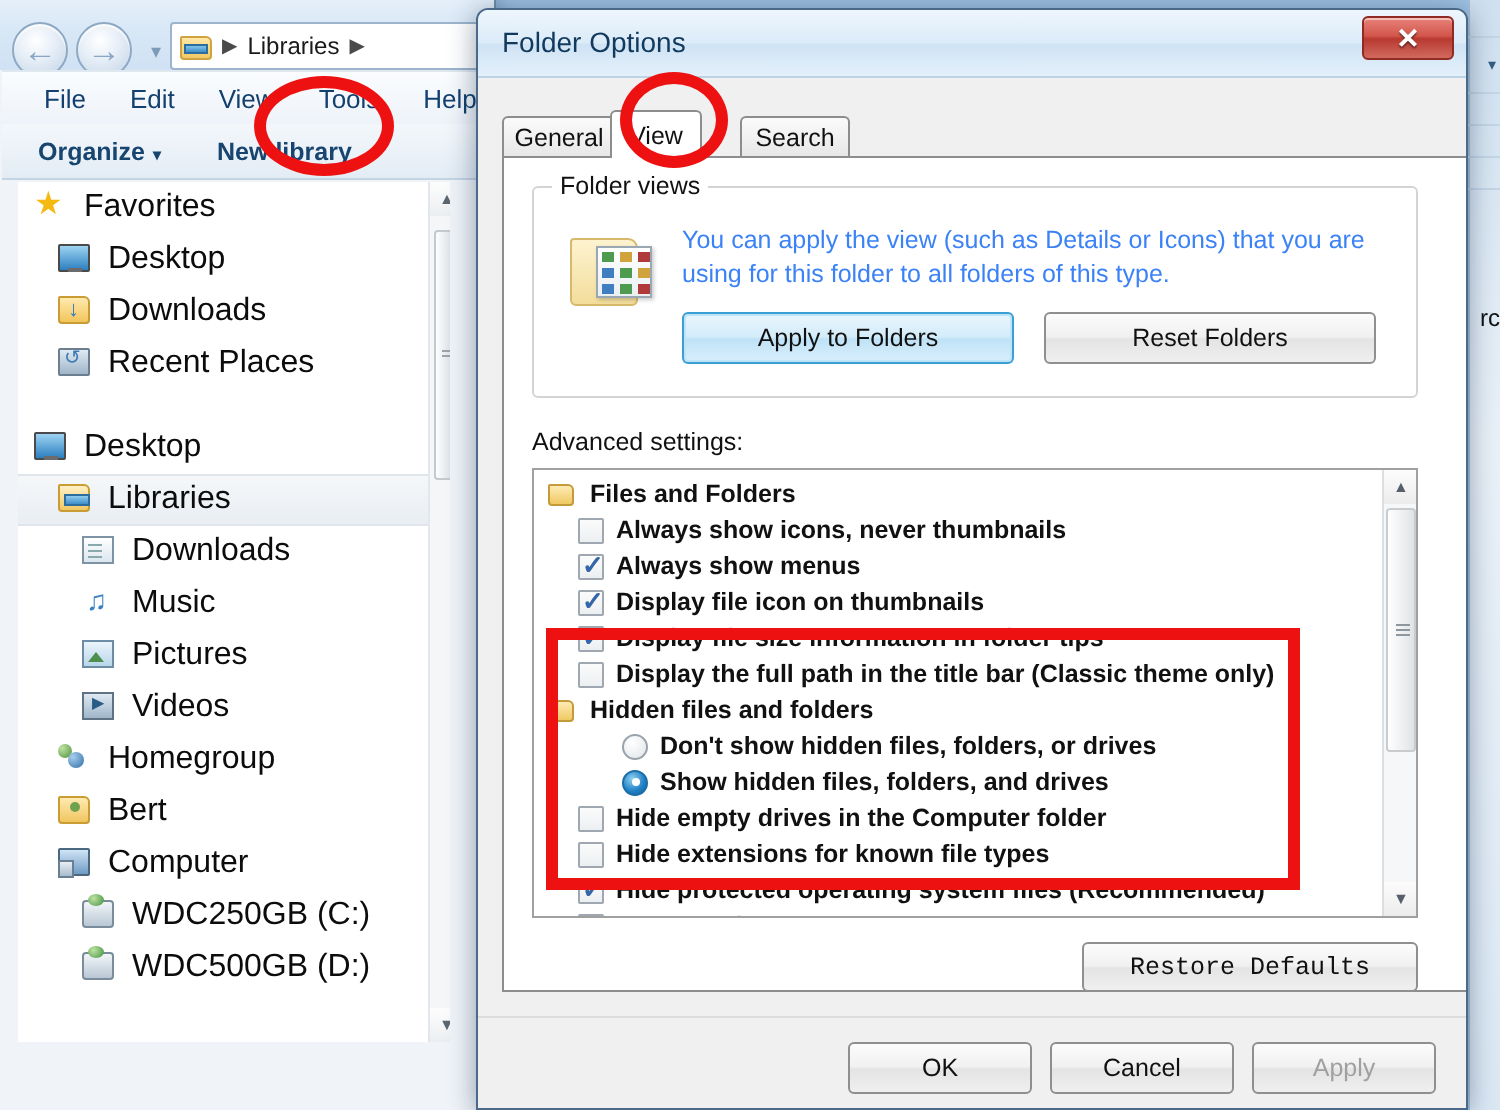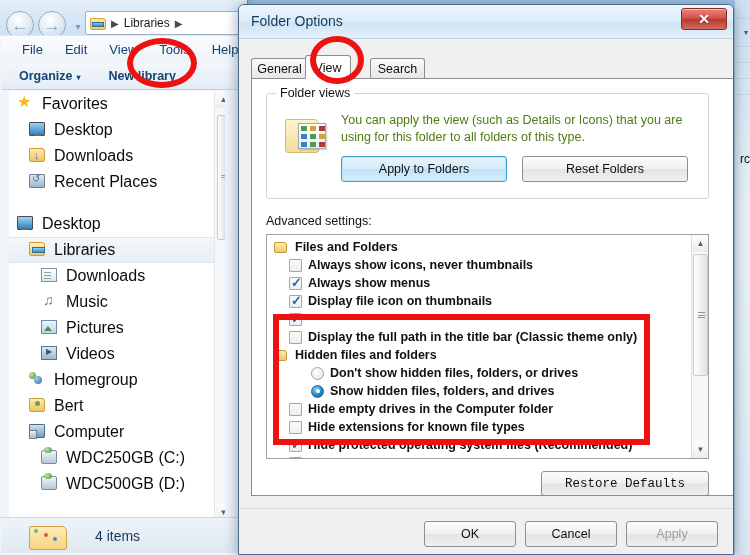--- a/index.html
+++ b/index.html
@@ -253,21 +253,21 @@
     padding: 0 4px; font-size: 12.5px; color: #111;
   }
   #fv-icon { position: absolute; left: 18px; top: 20px; width: 46px; height: 46px; }
   #fv-icon .fbody { position:absolute; left:0; top:5px; width:34px; height:34px;
     background: linear-gradient(180deg,#fdf3cf,#f3dd9c); border:1px solid #d6b96c; border-radius:2px 5px 3px 3px;}
   #fv-icon .fsheet { position:absolute; left:13px; top:9px; width:28px; height:26px;
     background: linear-gradient(180deg,#ffffff,#eaeff4); border:1px solid #9aa8b4; box-shadow:1px 1px 2px rgba(0,0,0,.2);}
   #fv-icon .cell { position:absolute; width:6px; height:5px; }
   #fv-text {
     position: absolute; left: 74px; top: 18px; width: 356px;
-    font-size: 12.5px; color: #4d7c0f; line-height: 17px;
+    font-size: 12.5px; color: #3b82f6; line-height: 17px;
   }
   .dlgbtn {
     background: linear-gradient(180deg,#fcfcfc 0%, #f0f0f0 48%, #e4e4e4 52%, #efefef 100%);
     border: 1px solid #8f8f8f; border-radius: 3px;
     font-family: "Liberation Sans", sans-serif; font-size: 12.5px; color: #111;
     display: flex; align-items: center; justify-content: center;
   }
   #btn-apply-folders {
     position: absolute; left: 74px; top: 62px; width: 166px; height: 26px;
     background: linear-gradient(180deg,#eaf6fd 0%, #d3ecfa 48%, #bfe2f7 52%, #d9effc 100%);
@@ -522,29 +522,20 @@
             <span class="tree-lbl">WDC500GB (D:)</span>
           </div>
         </div>
       <div id="nav-scroll">
         <div class="nsb-btn" id="nsb-up">▲</div>
         <div id="nsb-thumb"></div>
         <div class="nsb-btn" id="nsb-down">▼</div>
       </div>
     </div>
 
-    <div id="statusbar">
-      <span id="status-ico">
-        <span class="sb"></span>
-        <span class="sp" style="left:5px;top:7px;background:#6db36d"></span>
-        <span class="sp" style="left:15px;top:11px;background:#d05a5a"></span>
-        <span class="sp" style="left:24px;top:15px;background:#4a88d0"></span>
-      </span>
-      <span id="status-txt">4 items</span>
-    </div>
   </div>
 
   <div id="dialog">
 
     <div id="dlg-titlebar">
       <div id="dlg-title">Folder Options</div>
       <div id="dlg-close">✕</div>
     </div>
 
     <div id="dlg-body">
@@ -597,20 +588,21 @@
               <div class="adv-row item">
                 <span class="cb checked"></span>
                 <span>Always show menus</span>
               </div>
               <div class="adv-row item">
                 <span class="cb checked"></span>
                 <span>Display file icon on thumbnails</span>
               </div>
               <div class="adv-row item">
                 <span class="cb checked"></span>
+                <span>Display file size information in folder tips</span>
               </div>
               <div class="adv-row item">
                 <span class="cb"></span>
                 <span>Display the full path in the title bar (Classic theme only)</span>
               </div>
               <div class="adv-row group">
                 <span class="grp-ico">
                   <span class="gf"></span>
                 </span>
                 <span>Hidden files and folders</span>

